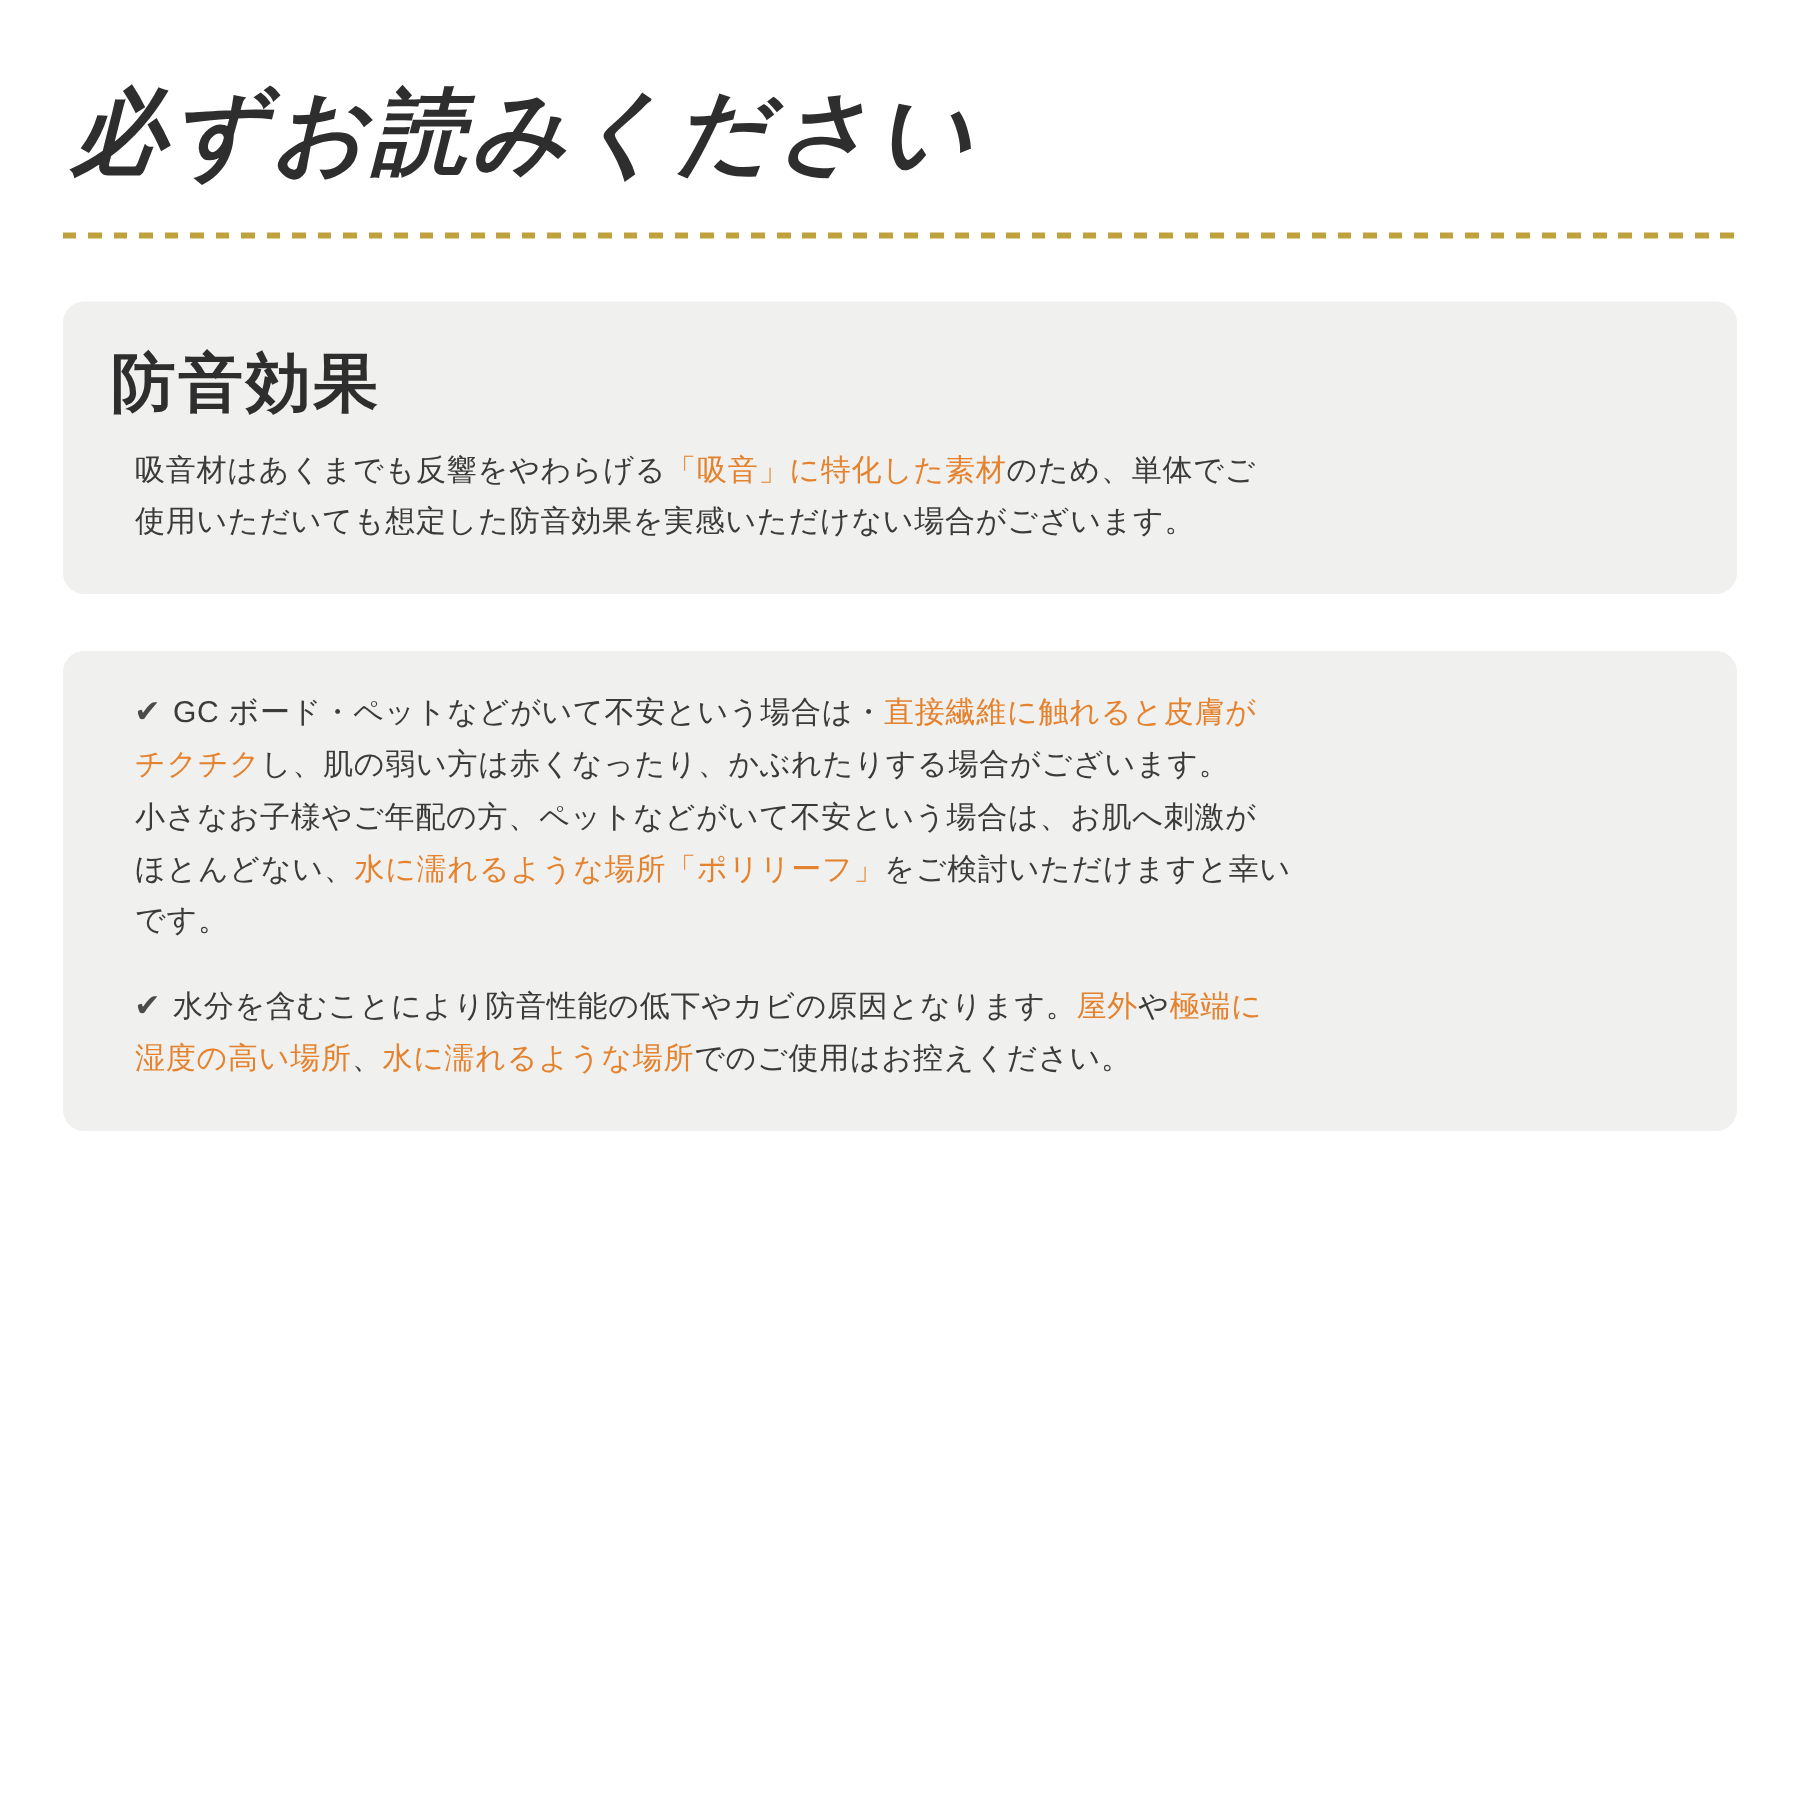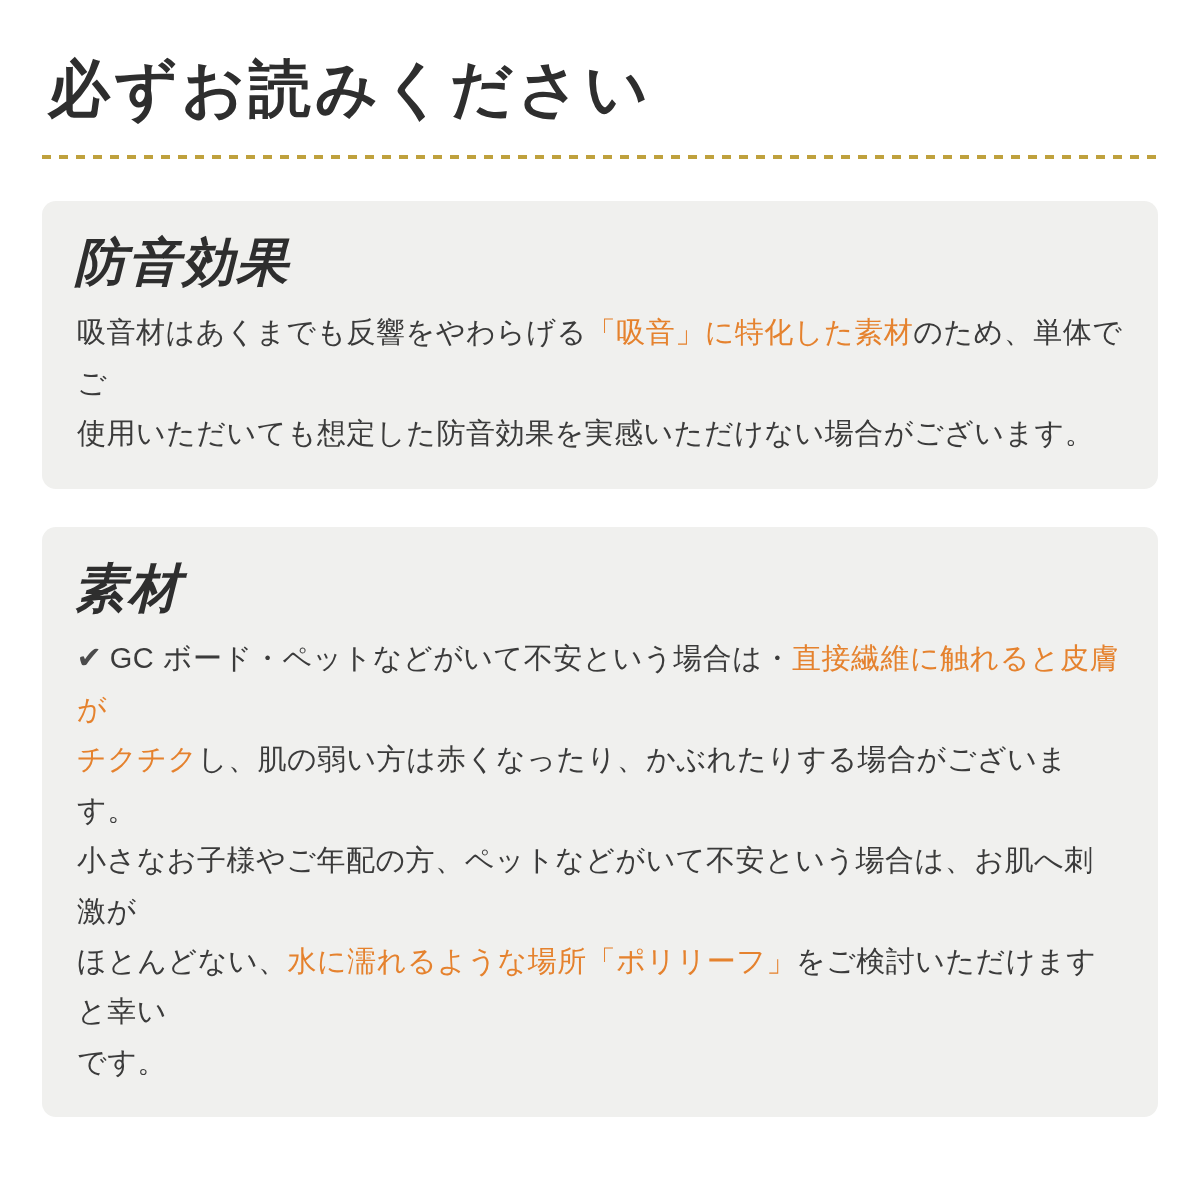--- a/index.html
+++ b/index.html
@@ -18,47 +18,47 @@
     font-family:"Liberation Sans","DejaVu Sans",sans-serif;
   }
   .wrap{padding:44px 42px 0;}
   .page-title{
     font-size:62px;
     font-weight:bold;
     color:var(--heading);
     letter-spacing:4px;
     margin:12px 0 34px 6px;
     line-height:1.05;
+    font-style:italic;
   }
   .divider{
     height:4px;
     background:repeating-linear-gradient(90deg,var(--divider) 0 9px,transparent 9px 17px);
     margin:0 0 42px;
   }
   .card{
     background:var(--box-bg);
     border-radius:14px;
     padding:24px 32px 30px;
     margin-bottom:38px;
   }
   .card h2{
-    font-size:52px;
+    font-size:43px;
     font-weight:bold;
     color:var(--heading);
     letter-spacing:2px;
     margin:6px 0 14px;
     line-height:1.2;
-    font-style:italic;
   }
   .card p{
-    font-size:29px;
+    font-size:20px;
     line-height:1.74;
     letter-spacing:0.5px;
     color:var(--body);
-    margin:0 3px 22px;
+    margin:0 16px 22px;
     white-space:pre-wrap;
   }
   .card p:last-child{margin-bottom:0;}
   .accent{color:var(--accent);}
   .check-icon{
     color:var(--check);
     font-weight:bold;
     margin-right:8px;
     display:inline-block;
     transform:scale(1.05);
@@ -72,21 +72,22 @@
 
   <div class="divider"></div>
 
   <div id="sections-container">
       <section class="card">
         <h2>防音効果</h2>
         <p><span class="plain">吸音材はあくまでも反響をやわらげる</span><span class="accent">「吸音」に特化した素材</span><span class="plain">のため、単体でご
 使用いただいても想定した防音効果を実感いただけない場合がございます。</span></p>
       </section>
       <section class="card">
-        <h2>素材</h2>
         <p><span class="check-icon">✔</span><span class="plain">GC ボード・ペットなどがいて不安という場合は・</span><span class="accent">直接繊維に触れると皮膚が
 チクチク</span><span class="plain">し、肌の弱い方は赤くなったり、かぶれたりする場合がございます。
 小さなお子様やご年配の方、ペットなどがいて不安という場合は、お肌へ刺激が
 ほとんどない、</span><span class="accent">水に濡れるような場所「ポリリーフ」</span><span class="plain">をご検討いただけますと幸い
 です。</span></p>
+        <p><span class="check-icon">✔</span><span class="plain">水分を含むことにより防音性能の低下やカビの原因となります。</span><span class="accent">屋外</span><span class="plain">や</span><span class="accent">極端に
+湿度の高い場所</span><span class="plain">、</span><span class="accent">水に濡れるような場所</span><span class="plain">でのご使用はお控えください。</span></p>
       </section>
     </div>
 </div>
 
 </body></html>

